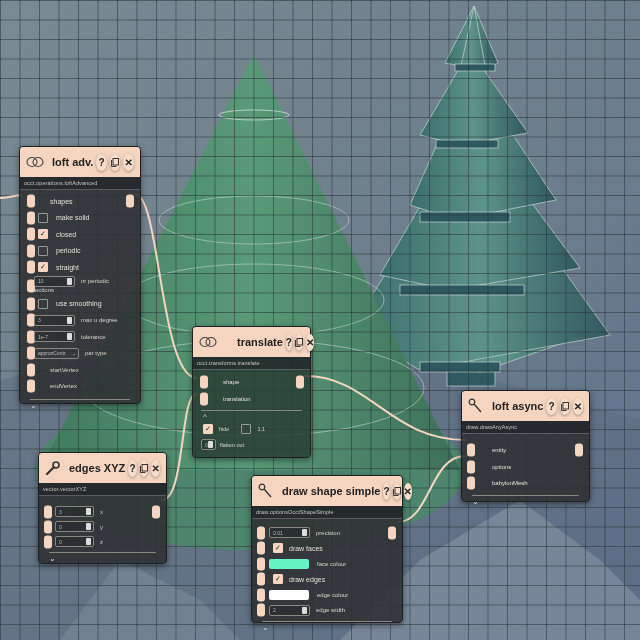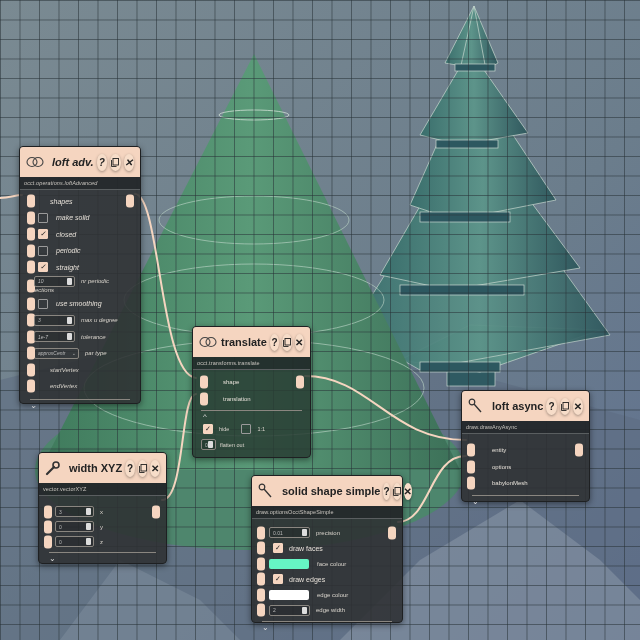--- a/index.html
+++ b/index.html
@@ -89,21 +89,21 @@
 <svg id="wires" viewBox="0 0 640 640">
   <g fill="none" stroke="#f5d5c0" stroke-width="2" stroke-linecap="round">
     <path d="M0 198 C10 198 15 195 22 195"></path>
     <path d="M135 194 C160 194 160 375 196 378"></path>
     <path d="M162 500 C185 500 180 395 196 394"></path>
     <path d="M305 376 C370 376 390 440 466 440"></path>
     <path d="M398 522 C430 522 430 455 466 456"></path>
   </g>
 </svg>
 
-<div class="node" style="left:19px;top:146px;width:120px;height:256px;font-style:italic;">
+<div class="node" style="left:19px;top:146px;width:120px;height:256px;">
   <div class="node-header">
     <span class="node-icon">
       <svg width="18" height="12" viewBox="0 0 18 12">
           <ellipse cx="6" cy="6" rx="5" ry="4.5" fill="none" stroke="#444" stroke-width="1.1"></ellipse>
           <ellipse cx="12" cy="6" rx="5" ry="4.5" fill="none" stroke="#444" stroke-width="1.1"></ellipse>
         </svg>
     </span>
     <span class="node-title">loft adv.</span>
     <span class="hbtn">?</span>
     <span class="hbtn">
@@ -196,21 +196,21 @@
 </div>
 
 <div class="node" style="left:192px;top:326px;width:117px;height:130px;background:rgba(40,60,50,0.85);">
   <div class="node-header">
     <span class="node-icon">
       <svg width="18" height="12" viewBox="0 0 18 12">
           <ellipse cx="6" cy="6" rx="5" ry="4.5" fill="none" stroke="#444" stroke-width="1.1"></ellipse>
           <ellipse cx="12" cy="6" rx="5" ry="4.5" fill="none" stroke="#444" stroke-width="1.1"></ellipse>
         </svg>
     </span>
-    <span class="node-title" style="margin-left:4px;">translate</span>
+    <span class="node-title" style="margin-left:20px;">translate</span>
     <span class="hbtn">?</span>
     <span class="hbtn">
         <svg width="8" height="9" viewBox="0 0 8 9">
           <rect x="2" y="0.5" width="5.5" height="6.5" fill="none" stroke="#222" stroke-width="0.9"></rect>
           <path d="M0.5 2 V8.5 H5.5" fill="none" stroke="#222" stroke-width="0.9"></path>
         </svg>
       </span>
     <span class="hbtn">✕</span>
   </div>
   <div class="node-sub">occt.transforms.translate</div>
@@ -243,21 +243,21 @@
 </div>
 
 <div class="node" style="left:38px;top:452px;width:127px;height:110px;">
   <div class="node-header">
     <span class="node-icon">
       <svg width="16" height="16" viewBox="0 0 16 16">
           <path d="M2 14 L9 7" stroke="#333" stroke-width="2.2" stroke-linecap="round"></path>
           <circle cx="11" cy="5" r="3" fill="none" stroke="#333" stroke-width="1.6"></circle>
         </svg>
     </span>
-    <span class="node-title">width XYZ</span>
+    <span class="node-title">edges XYZ</span>
     <span class="hbtn">?</span>
     <span class="hbtn">
         <svg width="8" height="9" viewBox="0 0 8 9">
           <rect x="2" y="0.5" width="5.5" height="6.5" fill="none" stroke="#222" stroke-width="0.9"></rect>
           <path d="M0.5 2 V8.5 H5.5" fill="none" stroke="#222" stroke-width="0.9"></path>
         </svg>
       </span>
     <span class="hbtn">✕</span>
   </div>
   <div class="node-sub">vector.vectorXYZ</div>
@@ -292,21 +292,21 @@
 </div>
 
 <div class="node" style="left:251px;top:475px;width:150px;height:146px;">
   <div class="node-header">
     <span class="node-icon">
       <svg width="16" height="16" viewBox="0 0 16 16">
           <circle cx="4" cy="4" r="2.8" fill="none" stroke="#333" stroke-width="1.2"></circle>
           <path d="M6 6 L13 14" stroke="#333" stroke-width="1.4"></path>
         </svg>
     </span>
-    <span class="node-title">solid shape simple</span>
+    <span class="node-title">draw shape simple</span>
     <span class="hbtn">?</span>
     <span class="hbtn">
         <svg width="8" height="9" viewBox="0 0 8 9">
           <rect x="2" y="0.5" width="5.5" height="6.5" fill="none" stroke="#222" stroke-width="0.9"></rect>
           <path d="M0.5 2 V8.5 H5.5" fill="none" stroke="#222" stroke-width="0.9"></path>
         </svg>
       </span>
     <span class="hbtn">✕</span>
   </div>
   <div class="node-sub">draw.optionsOcctShapeSimple</div>

